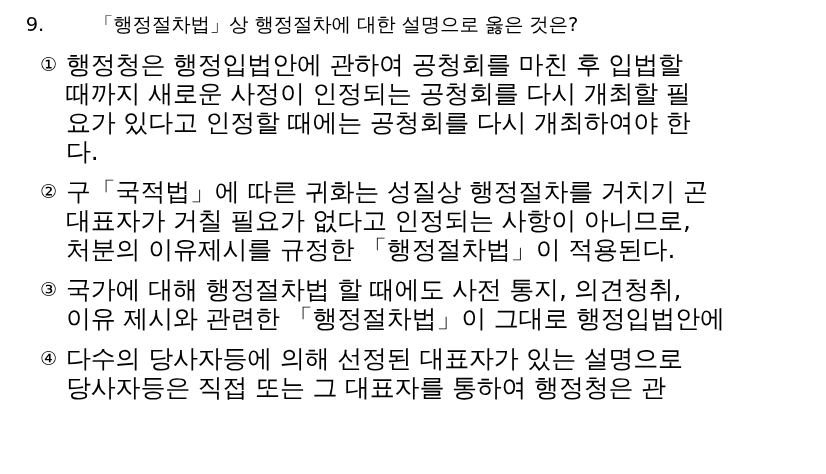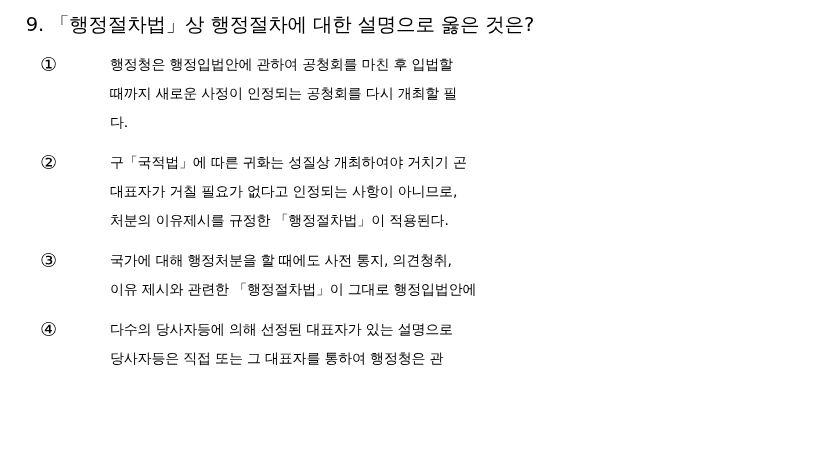--- a/index.html
+++ b/index.html
@@ -31,20 +31,21 @@
   }
   .q-num {
     flex: 0 0 auto;
     width: 30px;
     text-align: right;
     padding-right: 6px;
     white-space: nowrap;
   }
   .q-text {
     flex: 1 1 auto;
+    margin-left: 44px;
   }
   .choices {
     margin: 0;
     padding: 0;
     list-style: none;
   }
   .choice {
     display: flex;
     align-items: flex-start;
     margin: 0 0 11px 0;
@@ -52,25 +53,24 @@
   }
   .choice-marker {
     flex: 0 0 auto;
     width: 26px;
     font-size: 19px;
     line-height: 29px;
     text-align: left;
   }
   .choice-body {
     flex: 1 1 auto;
-    font-size: 14px;
+    font-size: 25px;
     line-height: 29px;
     letter-spacing: -0.2px;
     max-width: 700px;
-    margin-left: 44px;
   }
   .choice-line {
     display: block;
     white-space: pre;
   }
 </style>
 </head>
 <body>
 
 <div class="page">
@@ -80,37 +80,38 @@
     <span class="q-text">「행정절차법」상 행정절차에 대한 설명으로 옳은 것은?</span>
   </div>
 
   <ul class="choices">
 
     <li class="choice">
       <span class="choice-marker">①</span>
       <span class="choice-body">
         <span class="choice-line">행정청은 행정입법안에 관하여 공청회를 마친 후 입법할</span>
         <span class="choice-line">때까지 새로운 사정이 인정되는 공청회를 다시 개최할 필</span>
+        <span class="choice-line">요가 있다고 인정할 때에는 공청회를 다시 개최하여야 한</span>
         <span class="choice-line">다.</span>
       </span>
     </li>
 
     <li class="choice">
       <span class="choice-marker">②</span>
       <span class="choice-body">
-        <span class="choice-line">구「국적법」에 따른 귀화는 성질상 개최하여야 거치기 곤</span>
+        <span class="choice-line">구「국적법」에 따른 귀화는 성질상 행정절차를 거치기 곤</span>
         <span class="choice-line">대표자가 거칠 필요가 없다고 인정되는 사항이 아니므로,</span>
         <span class="choice-line">처분의 이유제시를 규정한 「행정절차법」이 적용된다.</span>
       </span>
     </li>
 
     <li class="choice">
       <span class="choice-marker">③</span>
       <span class="choice-body">
-        <span class="choice-line">국가에 대해 행정처분을 할 때에도 사전 통지, 의견청취,</span>
+        <span class="choice-line">국가에 대해 행정절차법 할 때에도 사전 통지, 의견청취,</span>
         <span class="choice-line">이유 제시와 관련한 「행정절차법」이 그대로 행정입법안에</span>
       </span>
     </li>
 
     <li class="choice">
       <span class="choice-marker">④</span>
       <span class="choice-body">
         <span class="choice-line">다수의 당사자등에 의해 선정된 대표자가 있는 설명으로</span>
         <span class="choice-line">당사자등은 직접 또는 그 대표자를 통하여 행정청은 관</span>
       </span>

